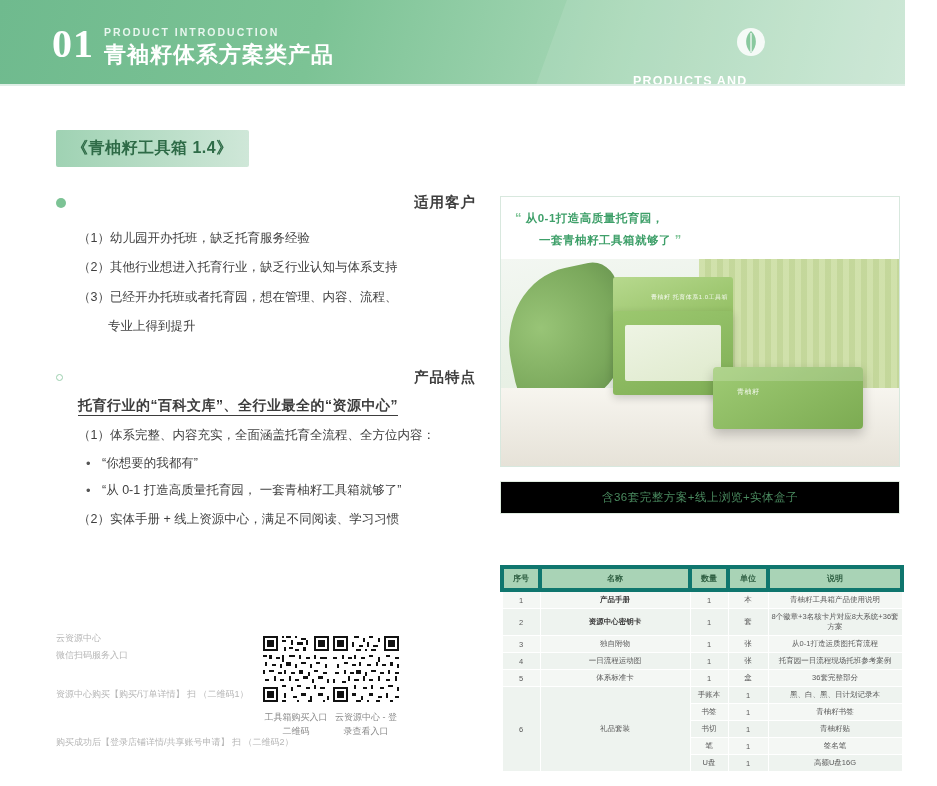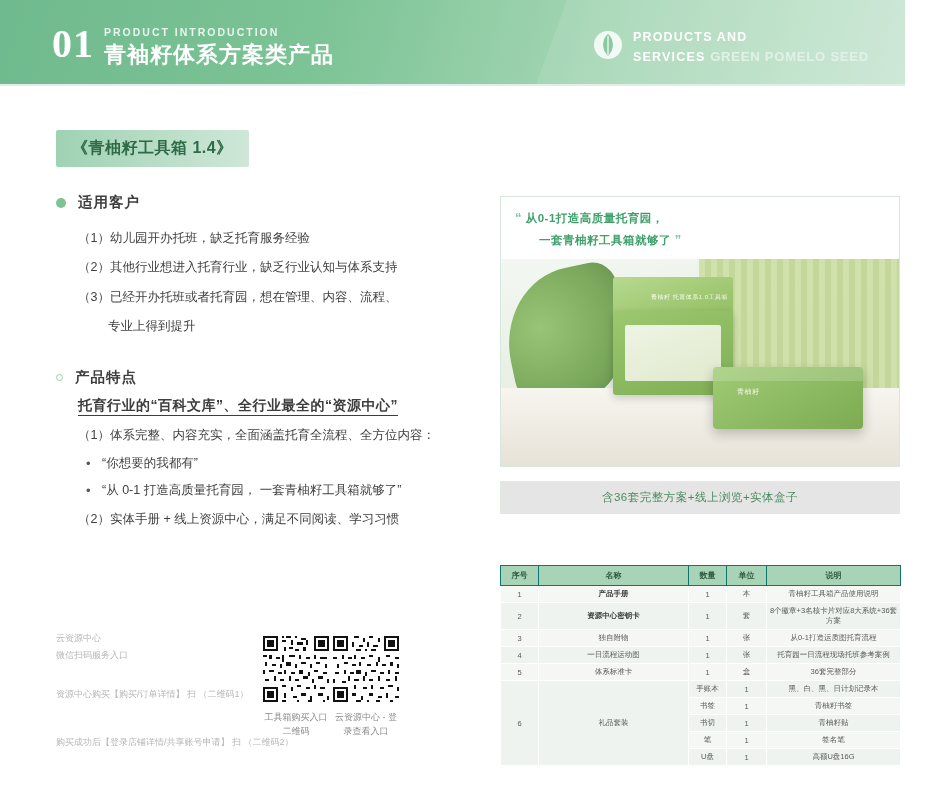--- a/index.html
+++ b/index.html
@@ -36,21 +36,21 @@
     font-size: 10.5px; font-weight: bold; letter-spacing: 2px;
     color: #e8f6ee;
   }
   .hdr-title {
     position: absolute; left: 104px; top: 40px;
     font-size: 22px; font-weight: bold; color: #ffffff;
     letter-spacing: 1px;
   }
   .hdr-right {
     position: absolute; right: 36px; top: 26px;
-    display: flex; align-items: center; gap: 10px;
+    display: flex; align-items: center; gap: 10px; flex-direction: column;
   }
   .hdr-logo { width: 30px; height: 34px; position: relative; }
   .hdr-rt-text { line-height: 1.25; }
   .hdr-rt-l1 { font-size: 12.5px; font-weight: bold; color:#ffffff; letter-spacing: 1.2px; }
   .hdr-rt-l2 { font-size: 12.5px; font-weight: bold; color:#ffffff; letter-spacing: 1.2px; }
   .hdr-rt-l2 span.sub { color:#dff0e5; font-size: 13px; font-weight: bold; letter-spacing: .8px;}
   .hdr-rule {
     position:absolute; left:0; right:0; top:84px; height:2px;
     background:#dfeee6;
   }
@@ -62,21 +62,21 @@
     color: #2e6b47;
     font-size: 16px; font-weight: bold;
     padding: 8px 16px;
     border-radius: 2px;
     letter-spacing: .5px;
   }
 
   
   .left-col { position: absolute; left: 56px; top: 193px; width: 420px; }
 
-  .bullet-head { display: flex; align-items: center; gap: 12px; margin-bottom: 12px; }
+  .bullet-head { display: flex; align-items: center; gap: 12px; margin-bottom: 12px; justify-content: space-between; }
   .dot-filled { width: 10px; height: 10px; border-radius: 50%; background: #7cc395; display:inline-block; }
   .dot-hollow { width: 7px; height: 7px; border-radius: 50%; border: 1.5px solid #9ccfae; display:inline-block; }
   .bullet-head-txt { font-size: 14.5px; font-weight: bold; color: #3d3d3d; letter-spacing: 1px; }
 
   .num-item {
     font-size: 12.5px; color: #3f3f3f; line-height: 2.35;
     padding-left: 22px;
   }
   .num-item-cont { font-size: 12.5px; color:#3f3f3f; line-height: 2.35; padding-left: 52px; }
 
@@ -169,32 +169,32 @@
     position:absolute; left: 236px; top: 128px;
     font-size: 7px; color: #f2f8ec; letter-spacing:.5px;
   }
   .ph-tiny-label2{
     position:absolute; left: 150px; top: 34px;
     font-size: 6px; color:#f4f9ee; letter-spacing:.5px;
   }
 
   .cap-bar {
     margin-top: 14px; width: 400px;
-    background: #e5e5e5; color:#4a8a5f;
+    background: #000000; color:#4a8a5f;
     font-size: 11.5px; text-align:center;
     padding: 8px 0; letter-spacing: .5px;
     border: 1px solid #e0ece0;
   }
 
   
   .tbl-wrap { position:absolute; left:500px; top:565px; width: 400px; }
   table.spec { width: 400px; border-collapse: collapse; table-layout: fixed; }
   table.spec th {
     background: #a9d3b6; color:#2f5f42; font-size: 8px; font-weight: bold;
-    border: 1px solid #0f766e; padding: 4px 2px; text-align:center;
+    border: 4px solid #0f766e; padding: 4px 2px; text-align:center;
   }
   table.spec td {
     border: 1px solid #ffffff; padding: 3px 2px; text-align:center;
     font-size: 7.5px; color:#5a5a5a; background:#f4f7f4;
   }
   table.spec tr.alt td { background:#eef3ef; }
   table.spec td.bold { font-weight: bold; color:#3b3b3b; }
   .c-no { width: 38px; }
   .c-name { width: 150px; }
   .c-qty { width: 38px; }

